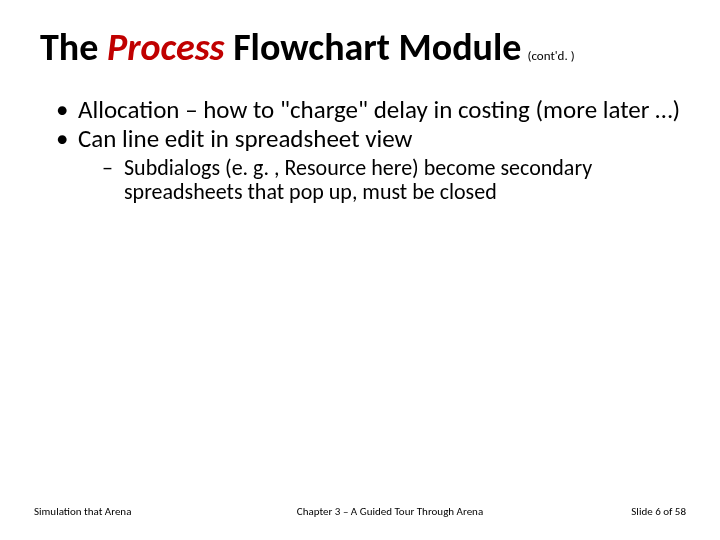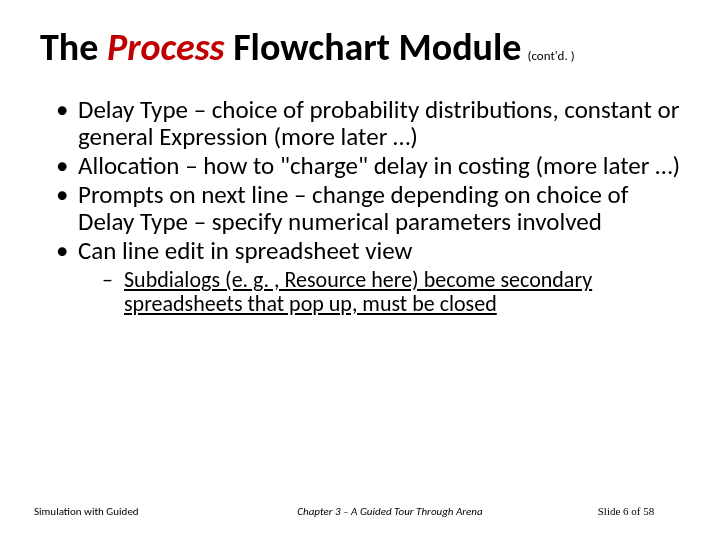--- a/index.html
+++ b/index.html
@@ -6,45 +6,43 @@
   html, body { width: 720px; height: 540px; background: #fff; font-family: Calibri, "Segoe UI", Arial, sans-serif; color: #000; }
   .slide { width: 720px; height: 540px; position: relative; padding: 28px 40px 0 40px; }
   .title { font-size: 38px; line-height: 1.05; margin-bottom: 28px; white-space: nowrap; }
   .title .t1 { color: #000; }
   .title .t2 { color: #c00000; font-style: italic; }
   .title .t3 { color: #000; }
   .title .contd { font-size: 13px; color: #000; font-weight: normal; padding-left: 6px; }
   ul.main { list-style: none; padding-left: 20px; }
   ul.main > li { position: relative; font-size: 25px; line-height: 1.08; margin-bottom: 2px; padding-left: 18px; }
   ul.main > li::before { content: "•"; position: absolute; left: -4px; top: 0; font-size: 25px; }
-  ul.sub { list-style: none; padding-left: 28px; margin-top: 4px; text-decoration: underline; }
+  ul.sub { list-style: none; padding-left: 28px; margin-top: 4px; }
   ul.sub > li { position: relative; font-size: 22px; line-height: 1.08; padding-left: 18px; }
   ul.sub > li::before { content: "–"; position: absolute; left: -4px; top: 0; }
   .footer { position: absolute; bottom: 22px; left: 0; width: 720px; display: flex; justify-content: space-between; padding: 0 34px; font-size: 11px; color: #000; }
-  .footer .mid { text-align: center; flex: 1; font-style: italic; }
+  .footer .mid { text-align: center; flex: 1; }
   .footer .left { flex: 0 0 auto; text-align: left; width: 180px; }
-  .footer .right { flex: 0 0 auto; text-align: center; width: 120px; font-family: Liberation Serif, serif; }
+  .footer .right { flex: 0 0 auto; text-align: right; width: 120px; }
 </style>
 </head>
 <body>
 
 <div class="slide">
   <h1 class="title">
     <span class="t1">The </span><span class="t2">Process</span><span class="t3"> Flowchart Module</span><span class="contd">(cont'd. )</span>
   </h1>
 
   <ul class="main">
-    <li><span>Delay Type – choice of probability distributions, constant or general Expression (more later …)</span></li>
     <li><span>Allocation – how to "charge" delay in costing (more later …)</span></li>
-    <li><span>Prompts on next line – change depending on choice of Delay Type – specify numerical parameters involved</span></li>
     <li><span>Can line edit in spreadsheet view</span>
       <ul class="sub">
         <li><span>Subdialogs (e. g. , Resource here) become secondary spreadsheets that pop up, must be closed</span></li>
       </ul>
     </li>
   </ul>
 
   <div class="footer">
-    <div class="left">Simulation with Guided</div>
+    <div class="left">Simulation that Arena</div>
     <div class="mid">Chapter 3 – A Guided Tour Through Arena</div>
     <div class="right">Slide 6 of 58</div>
   </div>
 </div>
 
 </body></html>

